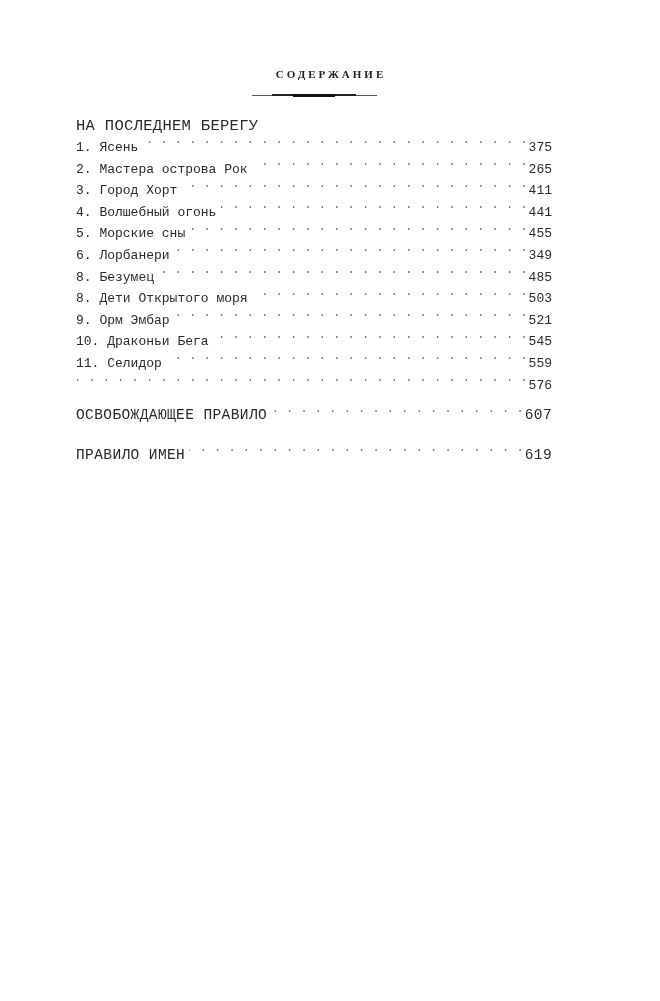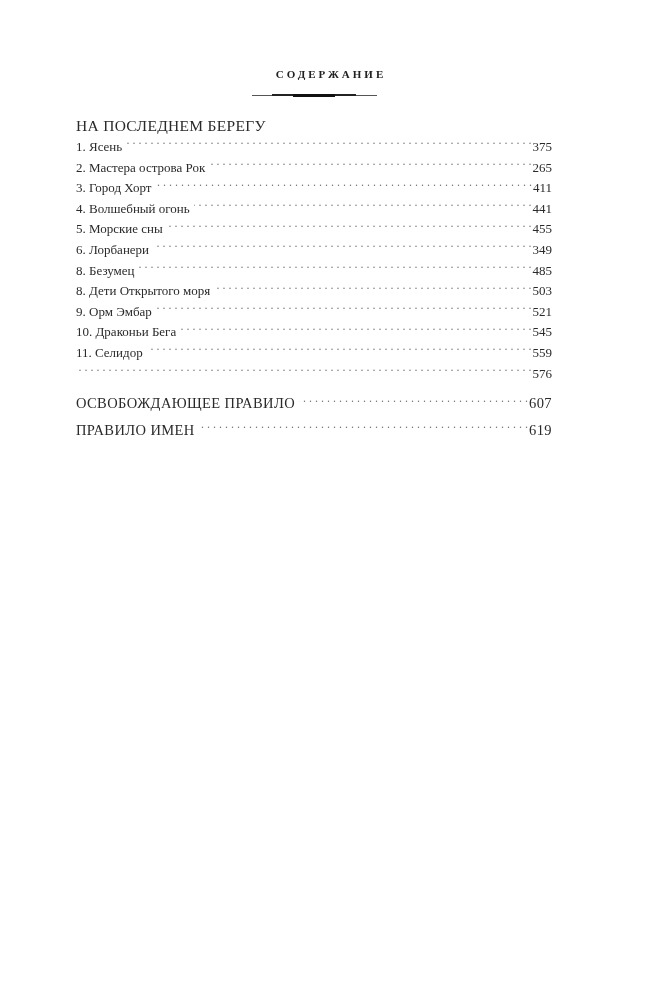--- a/index.html
+++ b/index.html
@@ -49,20 +49,21 @@
       left: 293px;
       width: 42px;
       height: 3px;
       background: #111;
     }
     .toc {
       position: absolute;
       top: 116px;
       left: 76px;
       width: 476px;
+      font-family: Liberation Mono, monospace;
     }
     .part-title {
       font-size: 15.5px;
       line-height: 20px;
       letter-spacing: 0.3px;
       margin-bottom: 1px;
     }
     .entry {
       display: flex;
       align-items: baseline;
@@ -94,21 +95,21 @@
     .entry .page {
       flex: 0 0 auto;
       padding-left: 1px;
     }
     .entry.upper {
       font-size: 14.5px;
       letter-spacing: 0.4px;
       margin-top: 9px;
     }
     .entry.upper + .entry.upper {
-      margin-top: 6px;
+      margin-top: 19px;
       justify-content: flex-end;
     }
   </style>
 </head>
 <body>
 
 <div class="heading">СОДЕРЖАНИЕ</div>
 <div class="rule"></div>
 <div class="rule-thick"></div>
 <div class="rule-thick-mid"></div>

